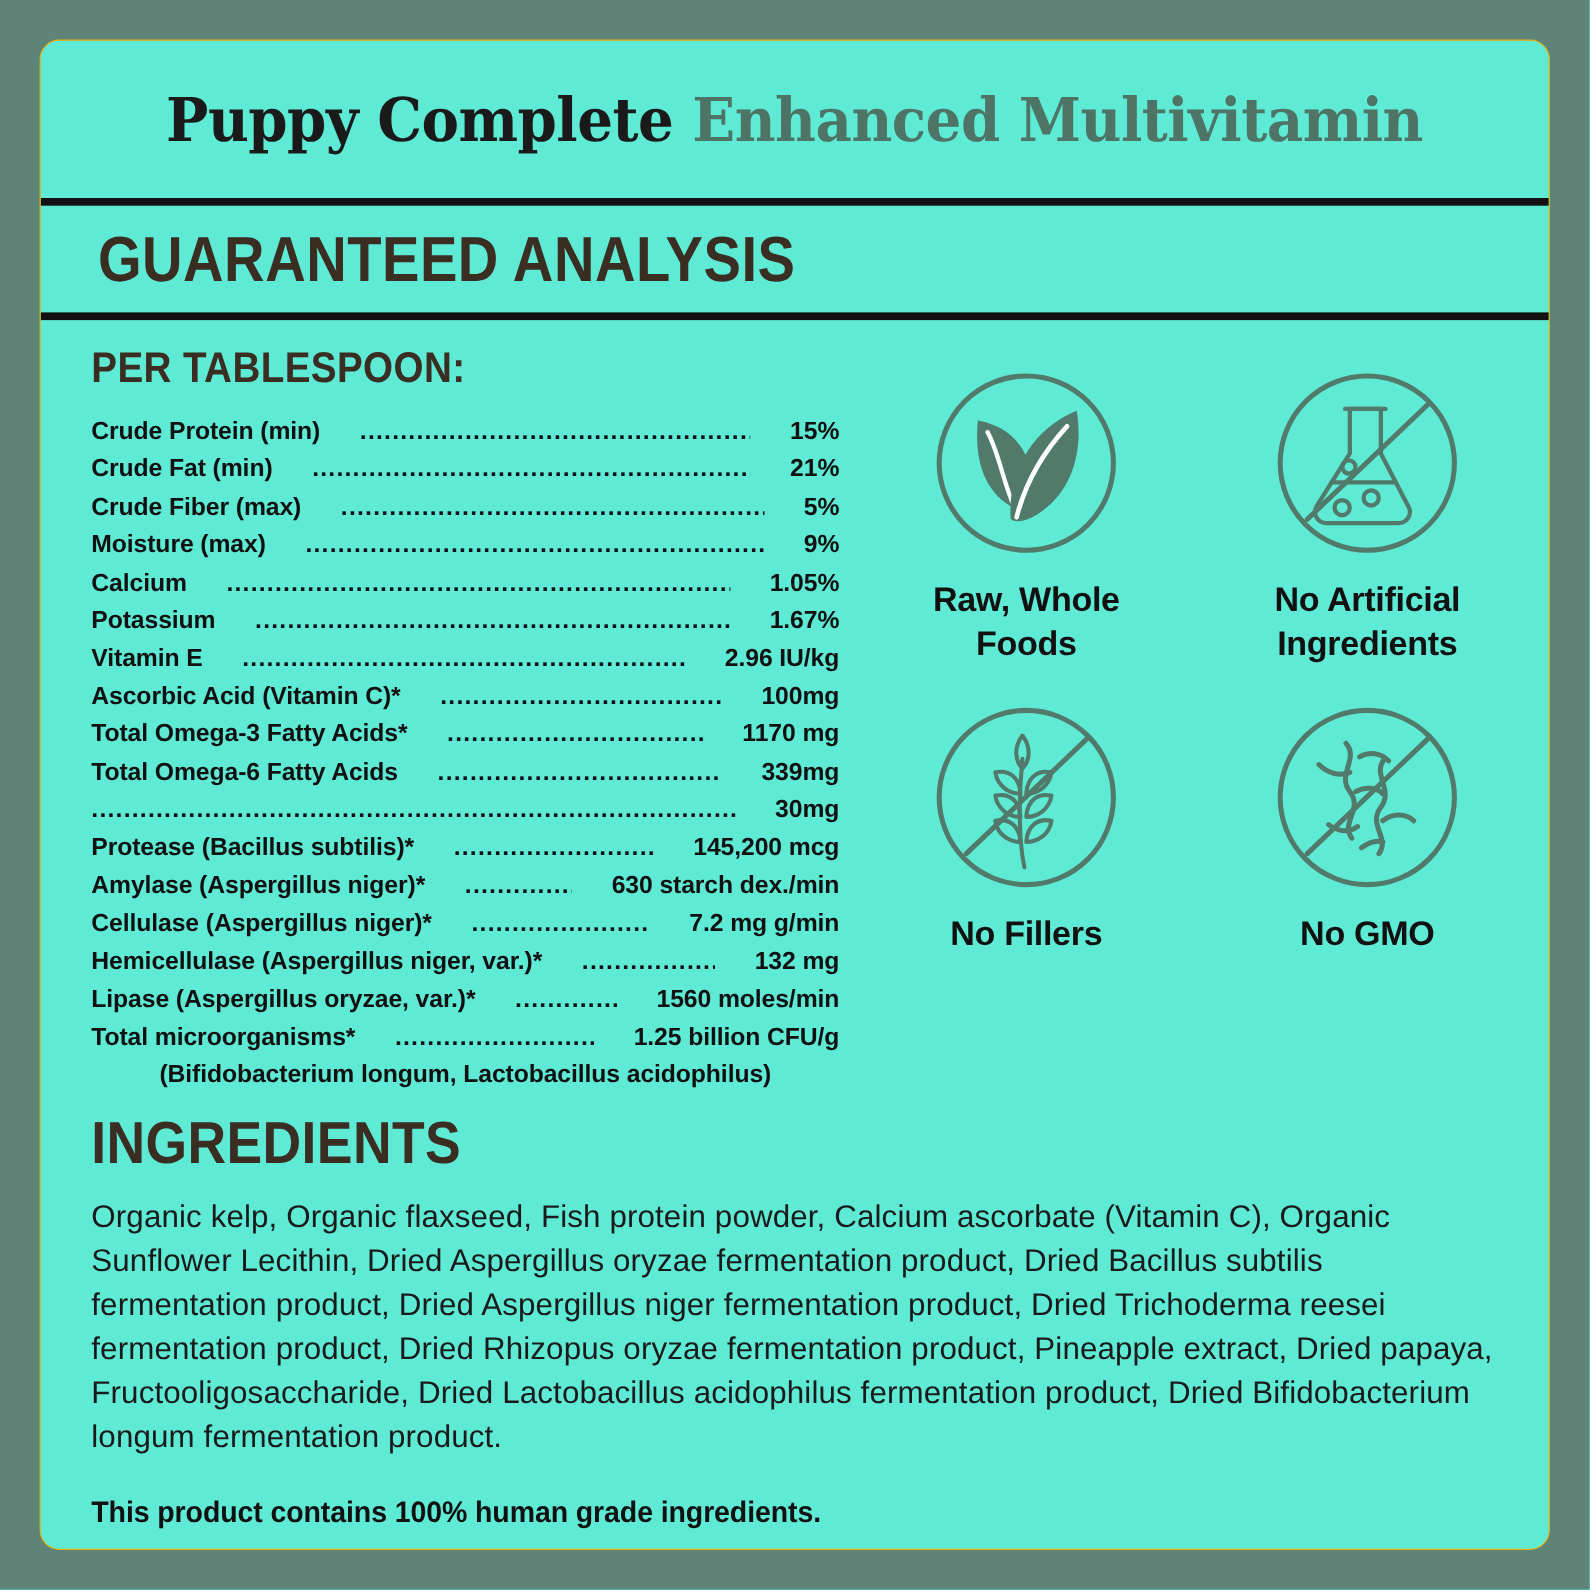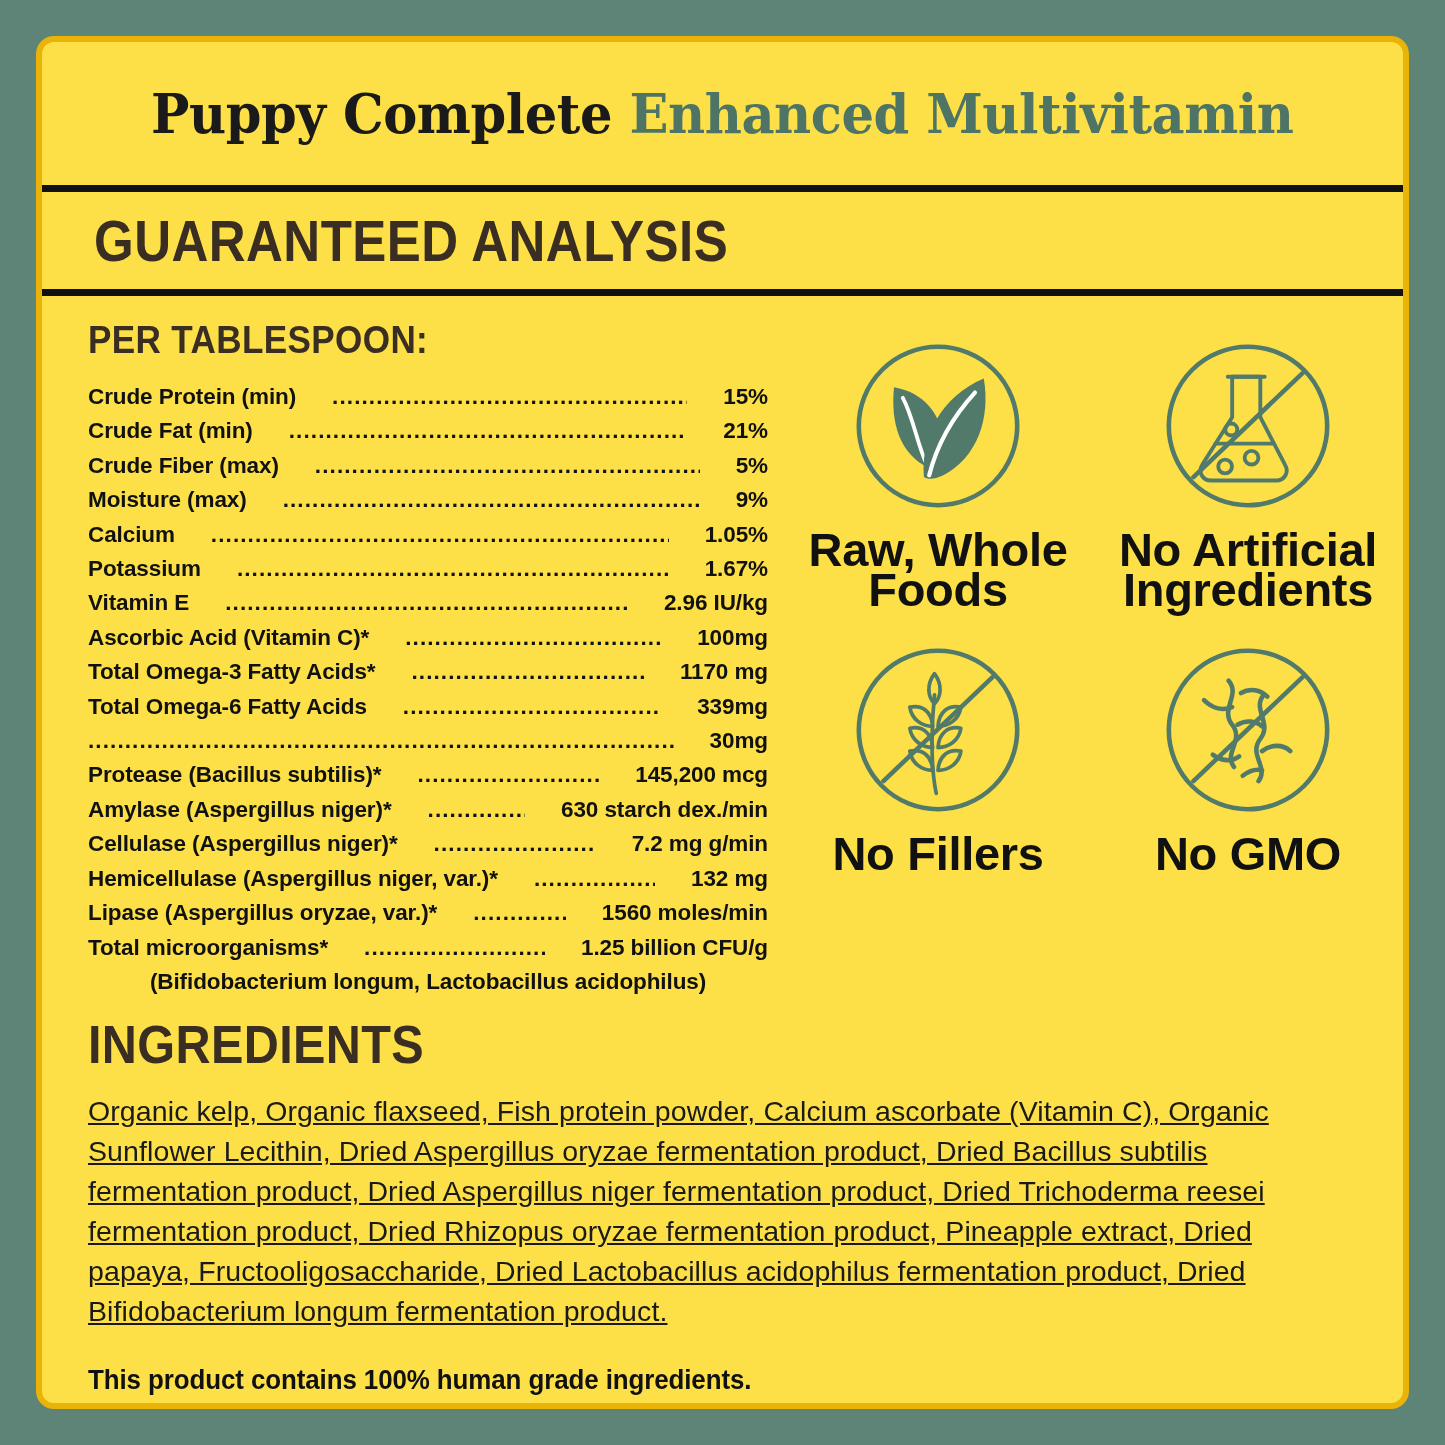--- a/index.html
+++ b/index.html
@@ -13,22 +13,22 @@
     font-family: "Liberation Sans", sans-serif;
     overflow: hidden;
   }
 
   .label-card {
     position: absolute;
     left: 36px;
     top: 36px;
     width: 1373px;
     height: 1373px;
-    background: #fde047;
-    border: 6px solid #eab308;
+    background: #5eead4;
+    border: 1px solid #eab308;
     border-radius: 18px;
     box-sizing: border-box;
     overflow: hidden;
   }
 
   
   .title-band {
     height: 150px;
     border-bottom: 7px solid #111111;
     display: flex;
@@ -148,21 +148,21 @@
     flex-direction: column;
     align-items: center;
     width: 300px;
   }
   .badge-icon { line-height: 0; }
   .badge-label {
     margin-top: 16px;
     text-align: center;
     font-family: "Liberation Sans", sans-serif;
     font-weight: bold;
-    font-size: 47px;
+    font-size: 31px;
     line-height: 40px;
     color: #111111;
     letter-spacing: -0.3px;
   }
 
   
   .ingredients-head {
     margin-top: 14px;
     font-family: "Liberation Sans", sans-serif;
     font-weight: bold;
@@ -174,21 +174,20 @@
   }
   .ingredients-body {
     margin-top: 16px;
     font-family: "Liberation Sans", sans-serif;
     font-weight: normal;
     font-size: 28.5px;
     line-height: 40px;
     color: #1a1a1a;
     letter-spacing: 0.1px;
     max-width: 1295px;
-    text-decoration: underline;
   }
   .human-grade {
     margin-top: 34px;
     font-family: "Liberation Sans", sans-serif;
     font-weight: bold;
     font-size: 27px;
     color: #111111;
     letter-spacing: -0.1px;
     transform: scaleX(0.96);
     transform-origin: left center;

